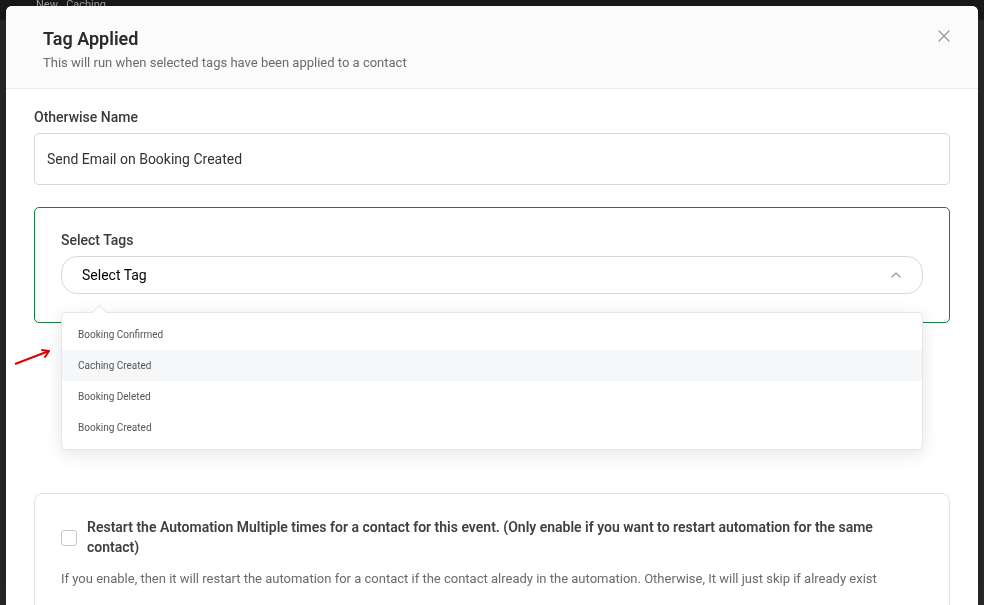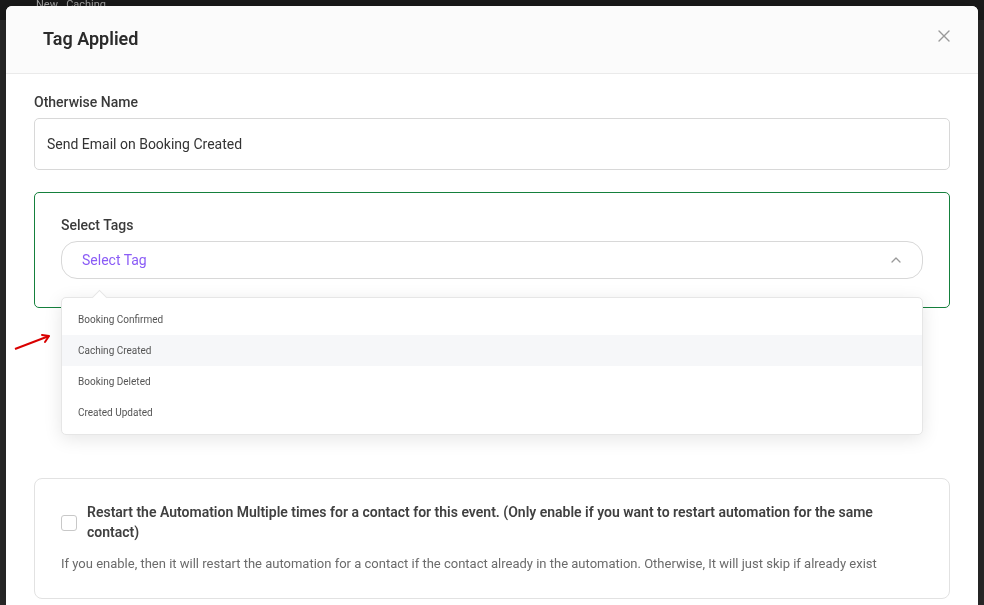--- a/index.html
+++ b/index.html
@@ -99,21 +99,21 @@
     .select-wrap {
       position: relative;
     }
     .select-input {
       width: 100%;
       height: 38px;
       border: 1px solid #d8d8d8;
       border-radius: 16px;
       padding: 0 20px;
       font-size: 14px;
-      color: #8b5cf6;
+      color: #000000;
       display: flex;
       align-items: center;
       justify-content: space-between;
       cursor: pointer;
       background: #fff;
     }
     .chevron {
       color: #999;
       display: flex;
       align-items: center;
@@ -196,20 +196,21 @@
 
 <div class="top-toolbar">
   <div class="top-hint">
     <span>New</span>&nbsp;&nbsp;&nbsp;<span>Caching</span>
   </div>
 </div>
 
 <div class="modal">
   <div class="modal-header">
     <div class="modal-title">Tag Applied</div>
+    <div class="modal-subtitle">This will run when selected tags have been applied to a contact</div>
     <div class="close-btn">
       <svg width="12" height="12" viewBox="0 0 12 12">
           <path d="M1 1 L11 11 M11 1 L1 11" stroke="currentColor" stroke-width="1.4" fill="none" stroke-linecap="round"></path>
         </svg>
     </div>
   </div>
 
   <div class="modal-body">
 
     <label class="form-label">Otherwise Name</label>
@@ -225,21 +226,21 @@
             <svg width="12" height="12" viewBox="0 0 12 12">
                 <path d="M2 8 L6 4 L10 8" stroke="currentColor" stroke-width="1.3" fill="none" stroke-linecap="round" stroke-linejoin="round"></path>
               </svg>
           </span>
         </div>
 
         <div class="dropdown-panel">
           <div class="dropdown-option">Booking Confirmed</div>
           <div class="dropdown-option highlighted">Caching Created</div>
           <div class="dropdown-option">Booking Deleted</div>
-          <div class="dropdown-option">Created Updated</div>
+          <div class="dropdown-option">Booking Created</div>
         </div>
       </div>
 
       <div class="arrow-annotation">
         <svg width="40" height="18" viewBox="0 0 40 18">
           <path d="M2 16 L36 3" stroke="#d90000" stroke-width="2" fill="none"></path>
           <path d="M36 3 L29 2 M36 3 L32 9" stroke="#d90000" stroke-width="2" fill="none" stroke-linecap="round"></path>
         </svg>
       </div>
     </div>

